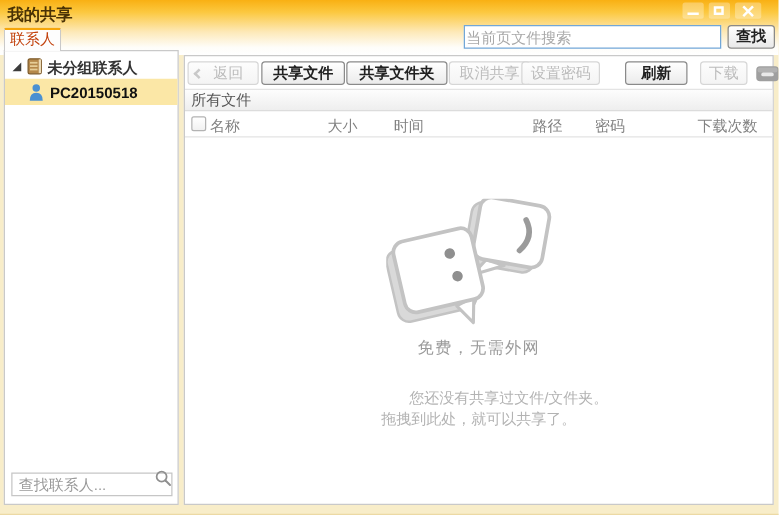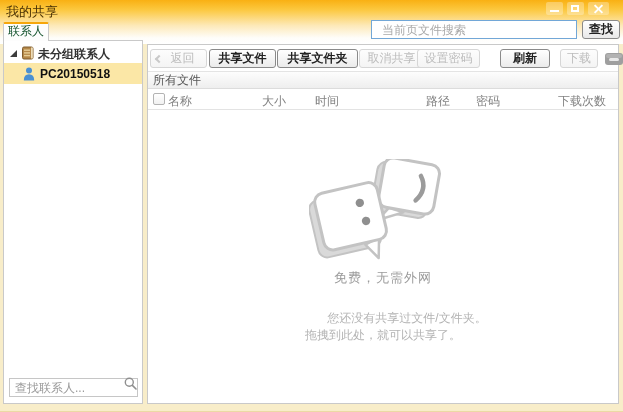--- a/index.html
+++ b/index.html
@@ -12,56 +12,56 @@
     border-bottom:1px solid #ecd9a4;
   }
 
   
   .titlebar {
     position:absolute; left:0; top:0; width:623px; height:44px;
     background:linear-gradient(180deg,#f9b013 0%,#fcc83f 22%,#fde9b8 58%,#fefdf9 86%,#ffffff 100%);
   }
   .window-title {
     position:absolute; left:6px; top:3px;
-    font-size:13px; font-weight:normal; color:#4a3205;
+    font-size:13px; font-weight:bold; color:#4a3205;
   }
   .win-btn {
     position:absolute; top:2px; height:13px; border-radius:2px;
     background:rgba(255,255,255,0.30); cursor:pointer;
   }
   .win-btn.min { left:546px; width:17px; }
   .win-btn.max { left:567px; width:17px; }
   .win-btn.close { left:588px; width:21px; }
   .glyph-min { position:absolute; left:4px; top:8px; width:9px; height:2px; background:#fff; }
   .glyph-max { position:absolute; left:4px; top:3px; width:8px; height:7px; border:2px solid #fff; }
   .glyph-close-a,.glyph-close-b { position:absolute; left:5px; top:5.5px; width:11px; height:2px; background:#fff; }
   .glyph-close-a { transform:rotate(45deg); }
   .glyph-close-b { transform:rotate(-45deg); }
 
   
   .top-search-input {
     position:absolute; left:371px; top:20px; width:206px; height:19px;
     border:1px solid #72a7d7; background:#fff; font-size:12px; color:#333;
-    padding:0 10px; outline:none; font-family:"Liberation Sans",sans-serif;
+    padding:0 1px; outline:none; font-family:"Liberation Sans",sans-serif;
   }
   .top-search-input::placeholder { color:#a9a9a9; opacity:1; }
   .find-button {
     position:absolute; left:582px; top:20px; width:38px; height:19px;
     border:1px solid #8a8a8a; border-radius:3px;
     background:linear-gradient(#ffffff,#e9e9e9);
     font-size:12px; font-weight:bold; color:#222; text-align:center; line-height:17px;
     cursor:pointer;
   }
 
   
   .contacts-tab {
     position:absolute; left:3px; top:22px; width:46px; height:19px;
     background:#fdfdfd; border:1px solid #c9c9c9; border-bottom:none;
     border-top:2px solid #f6a60a; border-radius:2px 2px 0 0;
-    font-size:12px; color:#14532d; text-align:center; line-height:15px; z-index:3;
+    font-size:12px; color:#c2410c; text-align:center; line-height:15px; z-index:3;
     cursor:pointer;
   }
 
   
   .sidebar {
     position:absolute; left:3px; top:40px; width:140px; height:364px;
     background:#fff; border:1px solid #c9c9c9; z-index:2;padding-left:20px;
   }
   .tree-row { position:absolute; left:0; width:138px; height:20px; cursor:pointer; }
   .tree-row.group { top:2px; }

